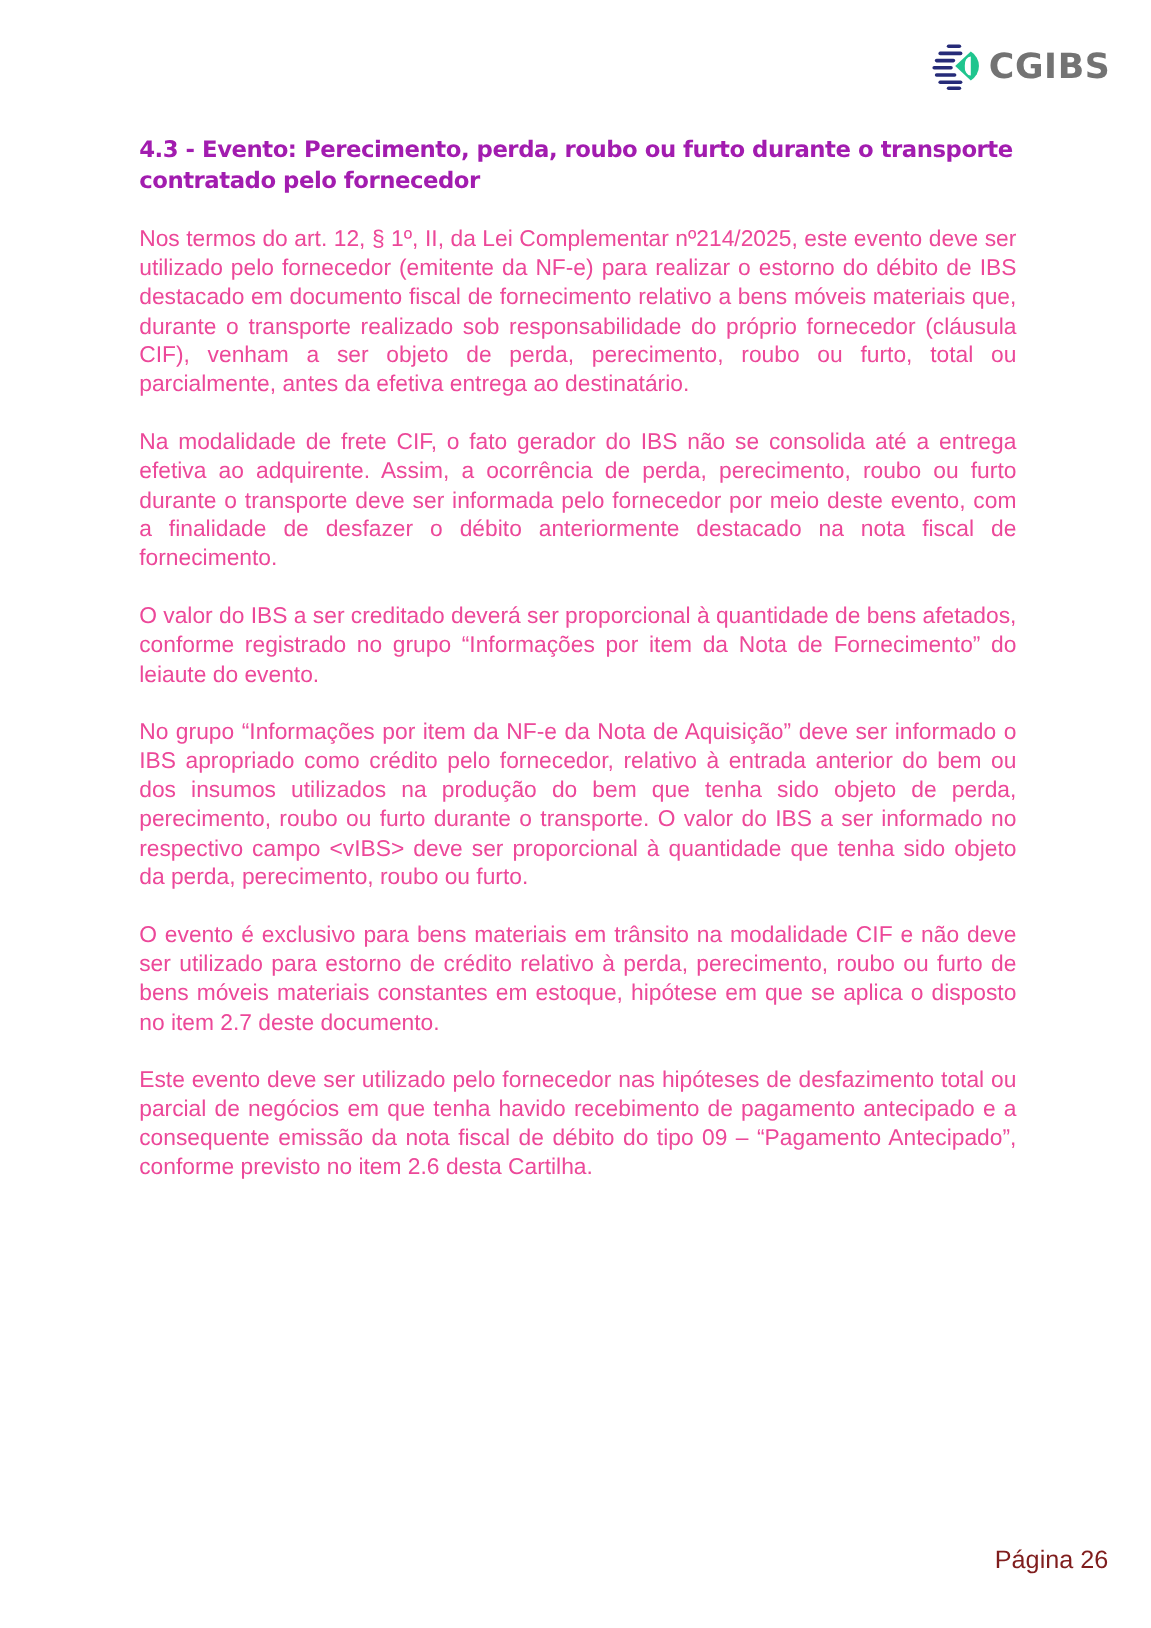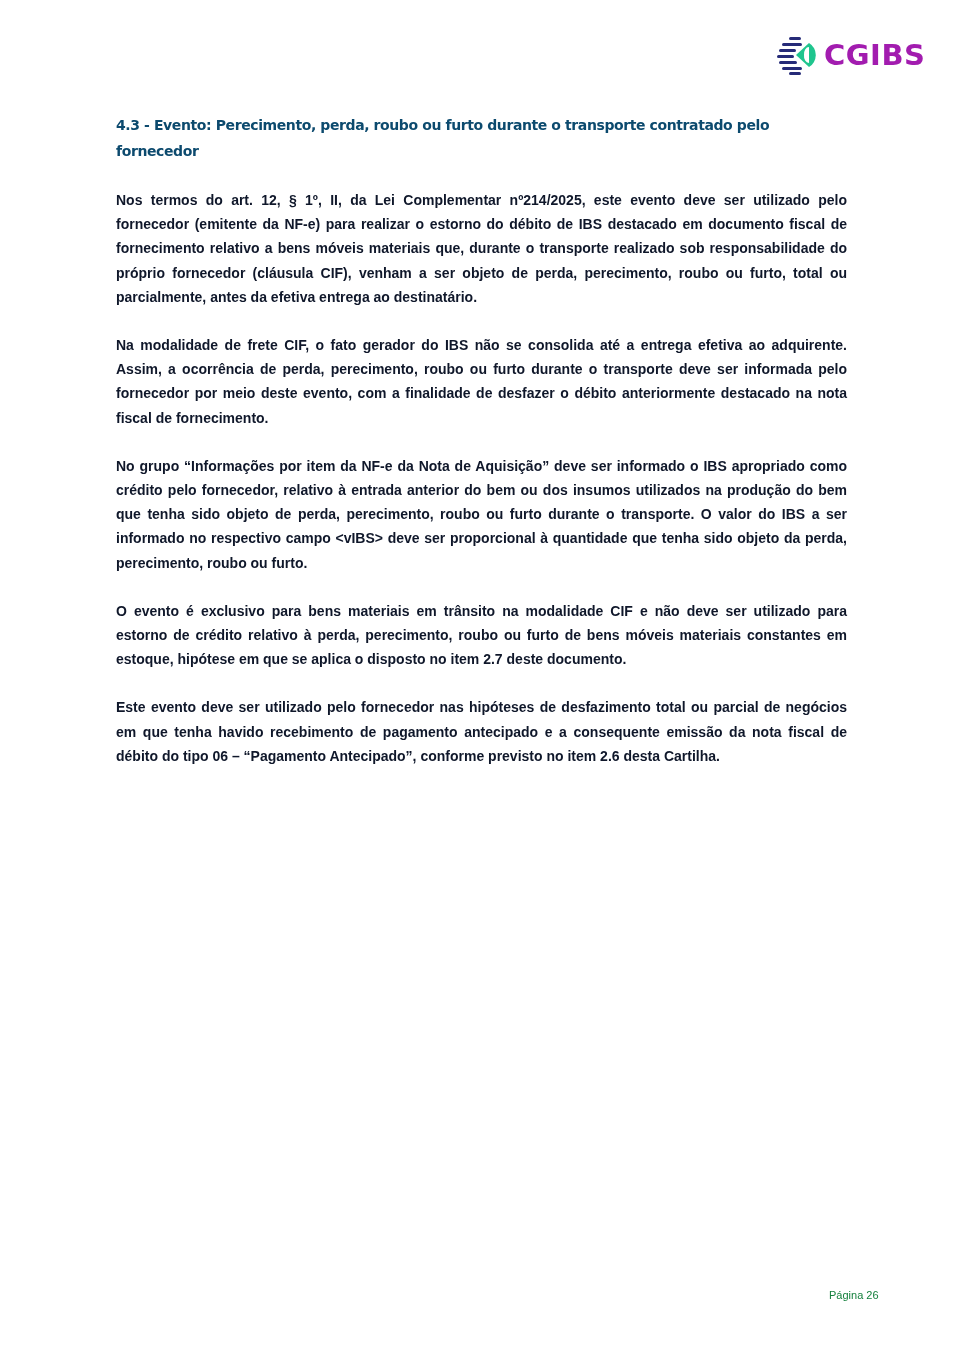--- a/index.html
+++ b/index.html
@@ -1,29 +1,29 @@
 <!DOCTYPE html>
 <html><head>
 <meta charset="utf-8">
 <style>
   html, body { margin: 0; padding: 0; background: #ffffff; }
   body { width: 959px; height: 1357px; position: relative; overflow: hidden;
          font-family: "Liberation Sans", sans-serif; color: #1f1f1f; }
   .logo { position: absolute; left: 776px; top: 33px; height: 44px; display: flex; align-items: center; }
   .logo svg { display: block; }
   .logo-text { font-family: "DejaVu Sans", sans-serif; font-weight: bold; font-size: 29px;
-               color: #a21caf; letter-spacing: 0.5px; margin-left: 6px; line-height: 1; }
+               color: #737373; letter-spacing: 0.5px; margin-left: 6px; line-height: 1; }
   .content { position: absolute; left: 116px; top: 112px; width: 731px; }
-  h2 { margin: 0; font-family: "DejaVu Sans", sans-serif; font-weight: bold; color: #0c4a6e;
-       font-size: 14px; line-height: 26px; letter-spacing: -0.4px; }
-  p { margin: 0; font-size: 14px; line-height: 24.2px; text-align: justify; color: #0f172a; font-weight: bold; }
+  h2 { margin: 0; font-family: "DejaVu Sans", sans-serif; font-weight: bold; color: #a21caf;
+       font-size: 19px; line-height: 26px; letter-spacing: -0.4px; }
+  p { margin: 0; font-size: 19px; line-height: 24.2px; text-align: justify; color: #ec4899; }
   .h43 { margin-bottom: 24px; }
   .gap { margin-bottom: 24px; }
   .h44 { margin-top: 2px; margin-bottom: 23px; }
-  .page-num { position: absolute; left: 829px; top: 1289px; font-size: 11px; color: #15803d; }
+  .page-num { position: absolute; left: 829px; top: 1289px; font-size: 21px; color: #7f1d1d; }
 </style>
 </head>
 <body>
 
 <div class="logo">
   <svg width="42" height="42" viewBox="0 0 42 42">
     <rect x="13" y="3" width="12" height="3" rx="1.5" fill="#262b78"></rect>
     <rect x="6" y="9" width="20" height="3" rx="1.5" fill="#262b78"></rect>
     <rect x="3" y="15" width="17" height="3" rx="1.5" fill="#262b78"></rect>
     <rect x="1" y="21" width="17" height="3" rx="1.5" fill="#262b78"></rect>
@@ -33,18 +33,19 @@
     <path d="M20 21 L33 9 A14 14 0 0 1 33 33 Z" fill="#1fc58e"></path>
     <path d="M28 21 A5 7 0 0 1 33 13 L33 29 A5 7 0 0 1 28 21 Z" fill="#ffffff"></path>
   </svg>
   <span class="logo-text">CGIBS</span>
 </div>
 
 <div class="content">
   <h2 class="h43">4.3 - Evento: Perecimento, perda, roubo ou furto durante o transporte contratado pelo fornecedor</h2>
   <p class="gap">Nos termos do art. 12, § 1º, II, da Lei Complementar nº214/2025, este evento deve ser utilizado pelo fornecedor (emitente da NF-e) para realizar o estorno do débito de IBS destacado em documento fiscal de fornecimento relativo a bens móveis materiais que, durante o transporte realizado sob responsabilidade do próprio fornecedor (cláusula CIF), venham a ser objeto de perda, perecimento, roubo ou furto, total ou parcialmente, antes da efetiva entrega ao destinatário.</p>
   <p class="gap">Na modalidade de frete CIF, o fato gerador do IBS não se consolida até a entrega efetiva ao adquirente. Assim, a ocorrência de perda, perecimento, roubo ou furto durante o transporte deve ser informada pelo fornecedor por meio deste evento, com a finalidade de desfazer o débito anteriormente destacado na nota fiscal de fornecimento.</p>
+  <p class="gap">O valor do IBS a ser creditado deverá ser proporcional à quantidade de bens afetados, conforme registrado no grupo “Informações por item da Nota de Fornecimento” do leiaute do evento.</p>
   <p class="gap">No grupo “Informações por item da NF-e da Nota de Aquisição” deve ser informado o IBS apropriado como crédito pelo fornecedor, relativo à entrada anterior do bem ou dos insumos utilizados na produção do bem que tenha sido objeto de perda, perecimento, roubo ou furto durante o transporte. O valor do IBS a ser informado no respectivo campo &lt;vIBS&gt; deve ser proporcional à quantidade que tenha sido objeto da perda, perecimento, roubo ou furto.</p>
   <p class="gap">O evento é exclusivo para bens materiais em trânsito na modalidade CIF e não deve ser utilizado para estorno de crédito relativo à perda, perecimento, roubo ou furto de bens móveis materiais constantes em estoque, hipótese em que se aplica o disposto no item 2.7 deste documento.</p>
-  <p class="gap">Este evento deve ser utilizado pelo fornecedor nas hipóteses de desfazimento total ou parcial de negócios em que tenha havido recebimento de pagamento antecipado e a consequente emissão da nota fiscal de débito do tipo 06 – “Pagamento Antecipado”, conforme previsto no item 2.6 desta Cartilha.</p>
+  <p class="gap">Este evento deve ser utilizado pelo fornecedor nas hipóteses de desfazimento total ou parcial de negócios em que tenha havido recebimento de pagamento antecipado e a consequente emissão da nota fiscal de débito do tipo 09 – “Pagamento Antecipado”, conforme previsto no item 2.6 desta Cartilha.</p>
 </div>
 
 <div class="page-num">Página 26</div>
 
 </body></html>

